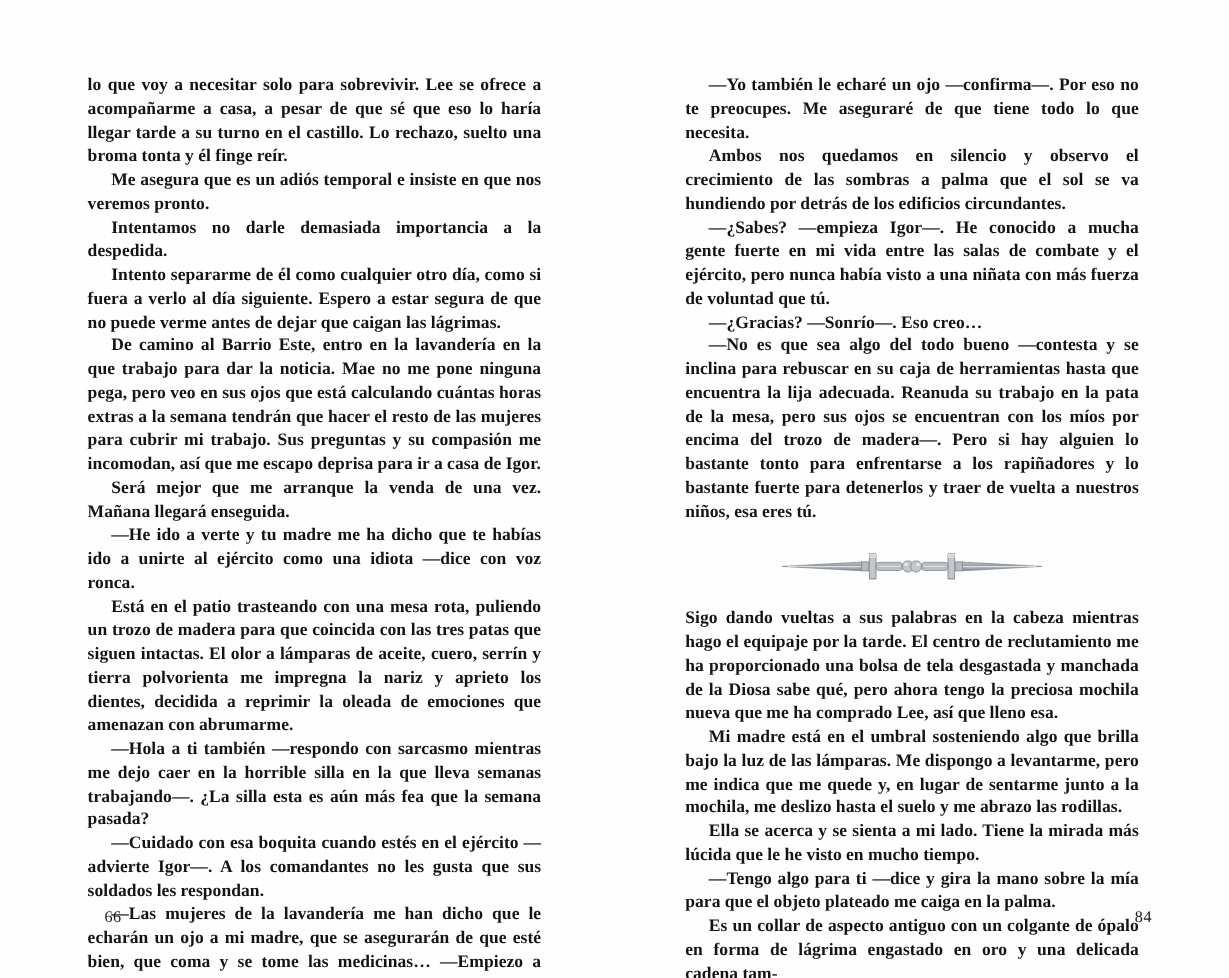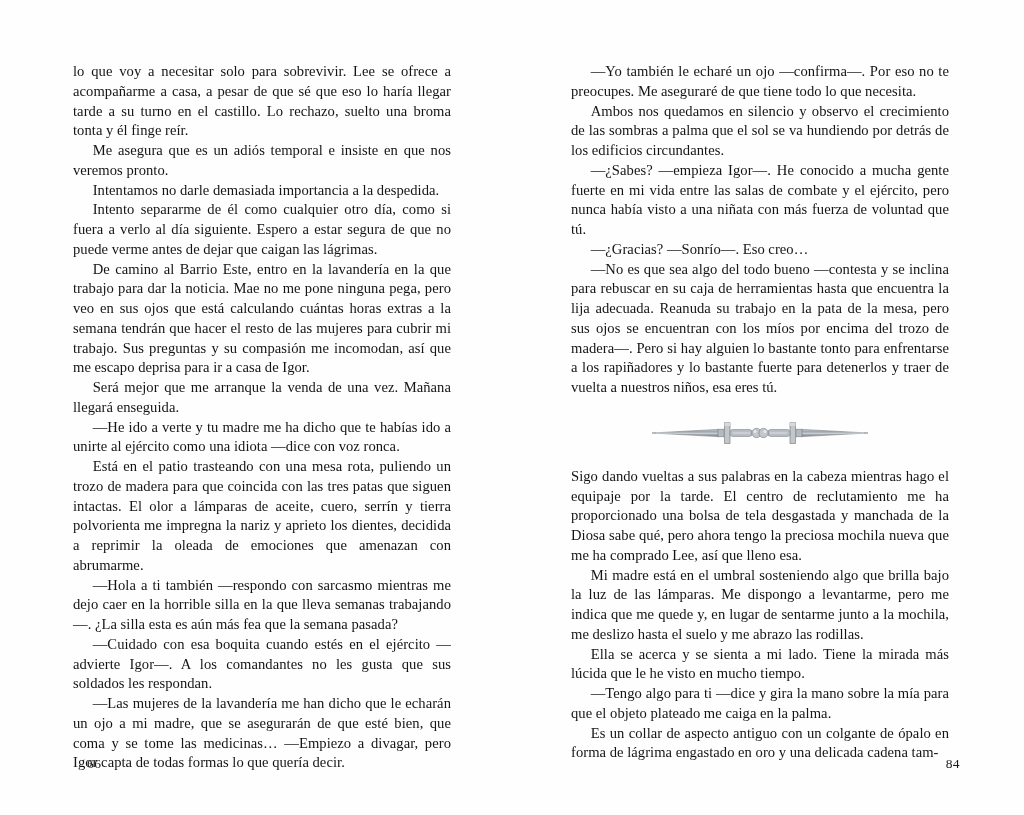--- a/index.html
+++ b/index.html
@@ -45,20 +45,21 @@
     -webkit-hyphens: none;
     hyphens: none;
     word-spacing: -0.1px;
     letter-spacing: 0.05px;
     color: #141414;
   }
 
   .textblock p {
     margin: 0;
     text-indent: 1.35em;
+    font-weight: bold;
   }
   .textblock p.noindent {
     text-indent: 0;
   }
   
 
   .ornament {
     width: 378px;
     height: 36px;
     margin: 17px 0 16px 0;

